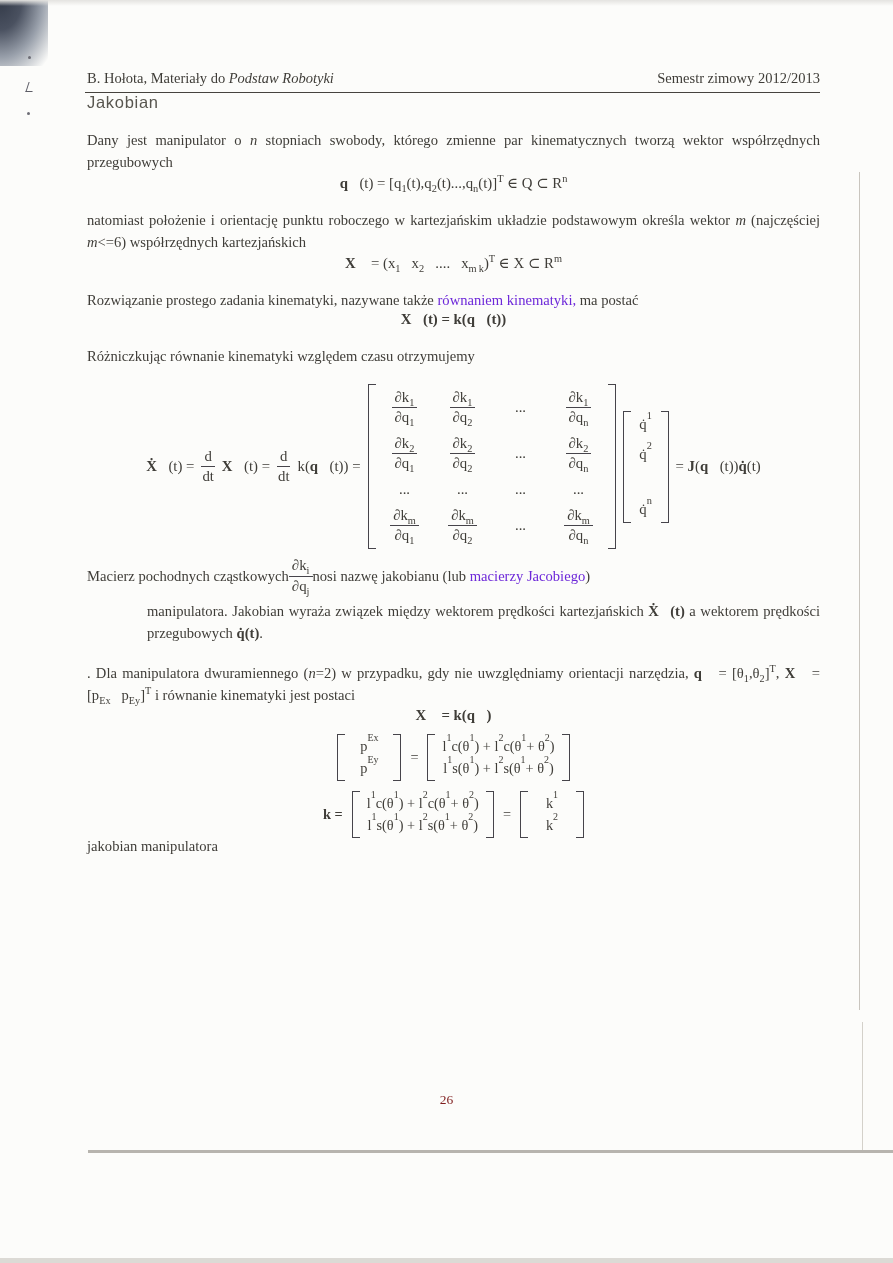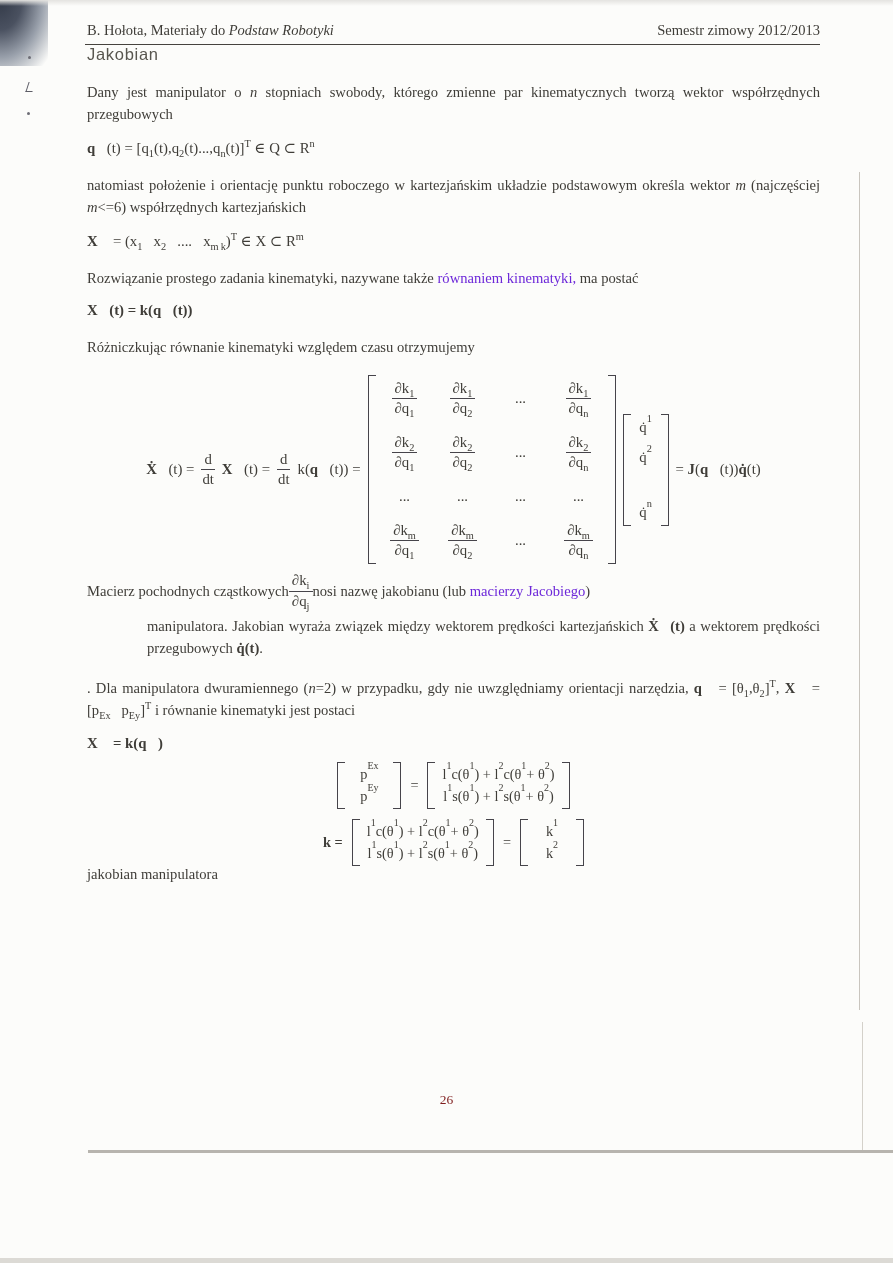--- a/index.html
+++ b/index.html
@@ -14,47 +14,47 @@
   .mk{position:absolute;background:#6d6d76;border-radius:50%}
   .mk1{left:28px;top:56px;width:3px;height:3px}
   .mk3{left:27px;top:112px;width:3px;height:3px}
   .mk2{position:absolute;left:27px;top:82px;width:6px;height:9px;background:none;border-radius:0;
        border-left:1.4px solid #5d5d66;border-bottom:1.4px solid #5d5d66;transform:skewX(-18deg)}
   .scan-line-v1{position:absolute;right:33px;top:172px;height:838px;width:1.5px;background:#c9c5be}
   .scan-line-v2{position:absolute;right:30px;top:1022px;height:128px;width:1px;background:#d4d1ca}
   .scan-line-h{position:absolute;left:88px;right:0;top:1150px;height:2.5px;background:#b7b4ae}
   .bottom-edge{position:absolute;left:0;right:0;bottom:0;height:5px;background:#dcdad5}
 
-  .content{position:relative;padding:22px 73px 0 87px}
+  .content{position:relative;padding:70px 73px 0 87px}
 
   .header{display:flex;justify-content:space-between;align-items:baseline;font-size:14.5px}
   .header-rule{border:0;border-top:1.5px solid #46433e;margin:5px 0 0 -2px}
 
   .title{font-family:Liberation Sans, sans-serif;
          font-size:16.5px;font-weight:400;color:#58564f;letter-spacing:.7px}
 
   p.body{margin:18px 0 0 0;font-size:14.6px;line-height:1.5;text-align:justify}
-  .eq{margin-top:13px;text-align:left;font-size:14.8px}
+  .eq{text-align:center;font-size:14.8px}
   .eq-bold{font-weight:bold}
 
   sub,sup{font-size:.7em;line-height:0}
   i{font-style:italic}
   b{font-weight:bold}
   .faded{color:#6d28d9}
 
   .frac{display:inline-flex;flex-direction:column;align-items:center;text-align:center;
         line-height:1.15;vertical-align:middle}
   .frac .num{border-bottom:1px solid #46444a;padding:0 3px 1px}
   .frac .den{padding-top:1px}
 
   .bracketed{display:inline-flex;align-items:stretch}
   .brk{width:7px;flex:none}
   .brk-l{border:1.6px solid #46444a;border-right:none}
   .brk-r{border:1.6px solid #46444a;border-left:none}
-  .matrix{display:flex;flex-direction:column;justify-content:center;gap:17px;padding:5px 8px}
+  .matrix{display:flex;flex-direction:column;justify-content:center;gap:9px;padding:5px 8px}
   .m-row{display:flex;gap:16px;align-items:center;justify-content:center}
   .m-cell{display:flex;justify-content:center;min-width:34px;min-height:12px}
 
   .big-eq{display:flex;align-items:center;justify-content:center;gap:7px;margin-top:16px;font-size:14.8px}
   [data-name="jacobian-matrix"] .m-cell{min-width:42px}
   [data-name="qdot-vector"] .matrix{gap:13px;padding:5px 5px}
   [data-name="qdot-vector"] .m-cell{min-width:20px}
 
   .p5-line{display:flex;align-items:center;margin-top:8px;font-size:14.6px}
   .p5-line .frac{font-size:1.02em}

